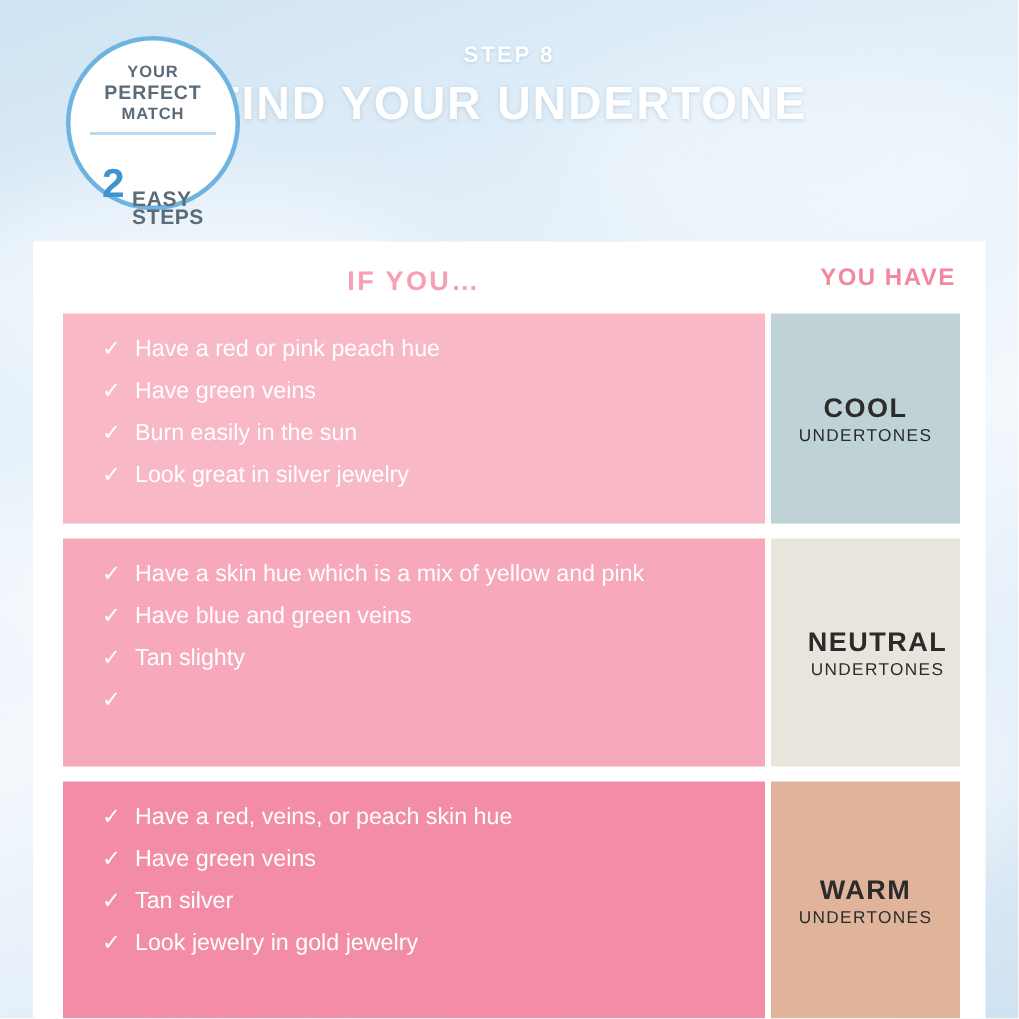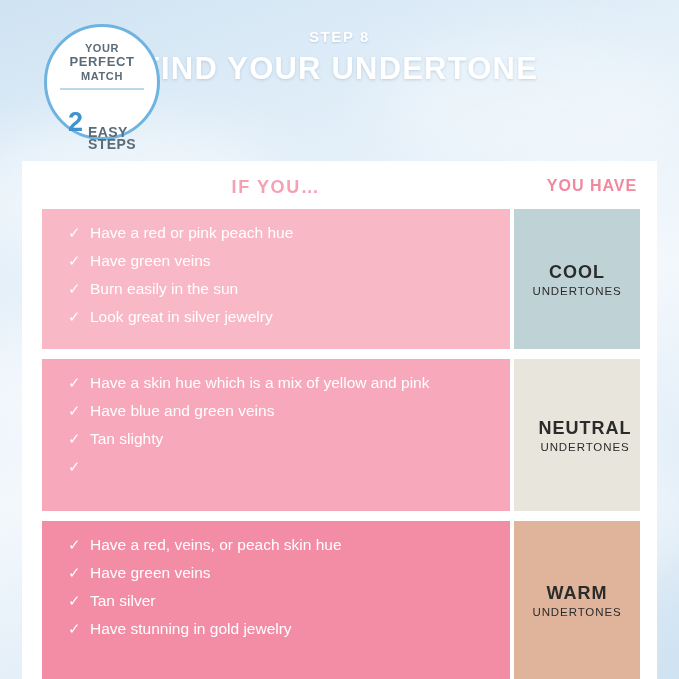--- a/index.html
+++ b/index.html
@@ -309,21 +309,21 @@
         <div class="item">
           <span class="check">✓</span>
           <span class="item-text">Have green veins</span>
         </div>
         <div class="item">
           <span class="check">✓</span>
           <span class="item-text">Tan silver</span>
         </div>
         <div class="item">
           <span class="check">✓</span>
-          <span class="item-text">Have stunning in gold jewelry</span>
+          <span class="item-text">Look jewelry in gold jewelry</span>
         </div>
       </div>
       <div class="tone-panel t-warm">
         <div class="tone-name">WARM</div>
         <div class="tone-sub">UNDERTONES</div>
       </div>
     </div>
 
   </div>
 </div>

